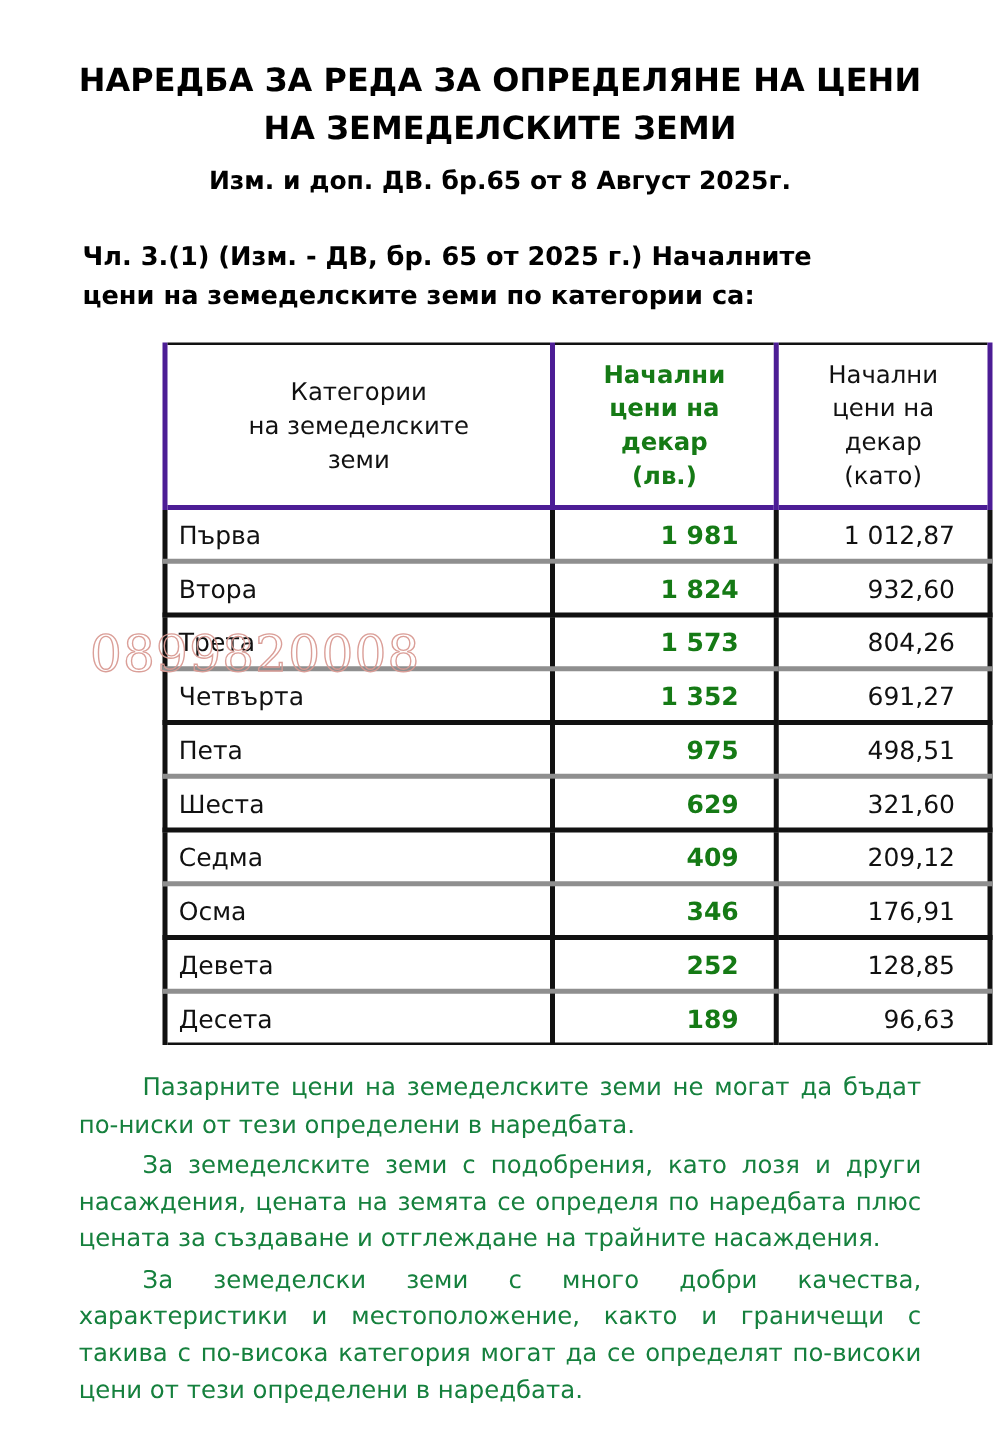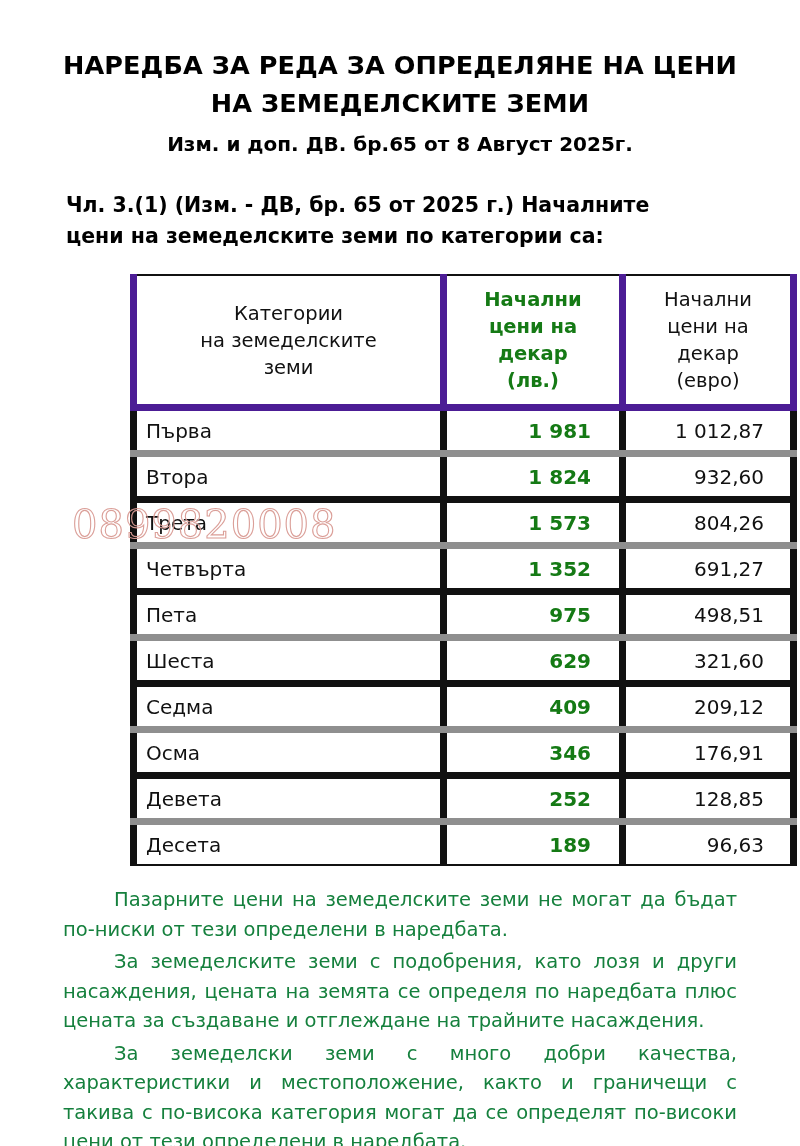--- a/index.html
+++ b/index.html
@@ -67,21 +67,21 @@
     width: 660px;
     border-collapse: collapse;
     table-layout: fixed;
     font-size: 19.5px;
   }
   table.prices col.c-cat { width: 310px; }
   table.prices col.c-bgn { width: 179px; }
   table.prices col.c-eur { width: 171px; }
 
   table.prices th, table.prices td {
-    border: 7px solid #4c1d95;
+    border: 4px solid #4c1d95;
     padding: 0;
     vertical-align: middle;
   }
   
   table.prices {
     border: 2px solid #111111;
   }
   table.prices thead th {
     border-top: none;
     border-bottom: 2px solid #111111;
@@ -191,21 +191,21 @@
           <th class="h-bgn" style="color: rgb(21, 122, 21);">
             <span>Начални</span><br>
             <span>цени на</span><br>
             <span>декар</span><br>
             <span>(лв.)</span>
           </th>
           <th class="h-eur">
             <span>Начални</span><br>
             <span>цени на</span><br>
             <span>декар</span><br>
-            <span>(евро)</span>
+            <span>(като)</span>
           </th>
         </tr>
       </thead>
       <tbody id="prices-body">
           <tr>
             <td class="cat">Първа</td>
             <td class="bgn" style="color: rgb(21, 122, 21);">1 981</td>
             <td class="eur">1 012,87</td>
           </tr>
           <tr>

